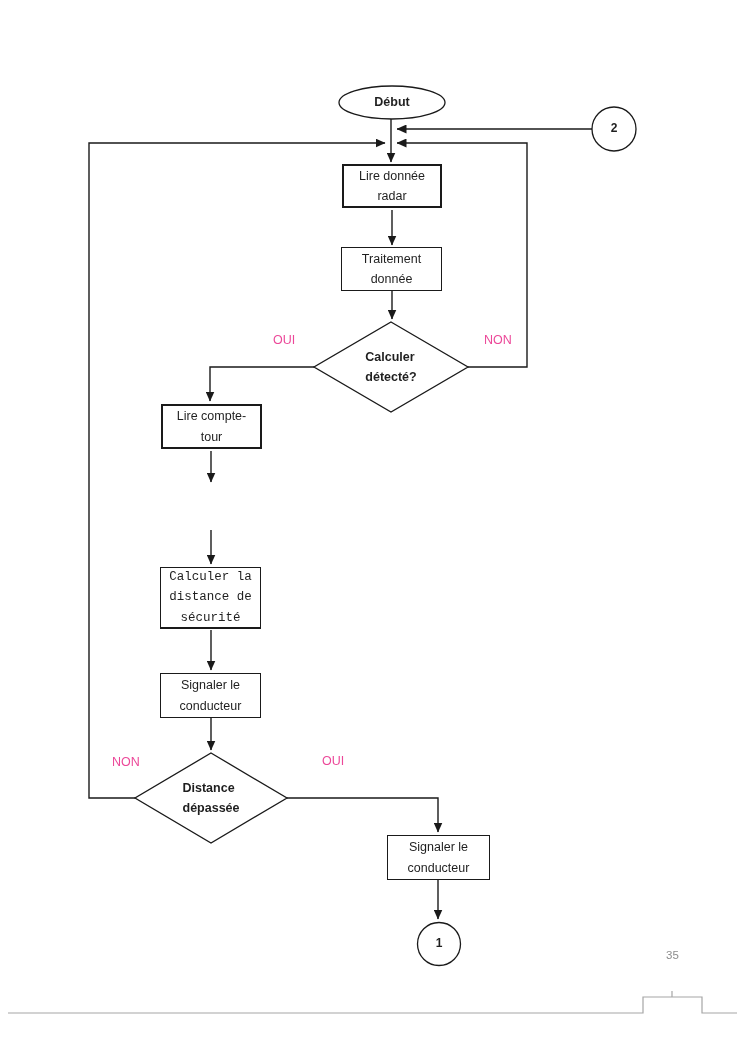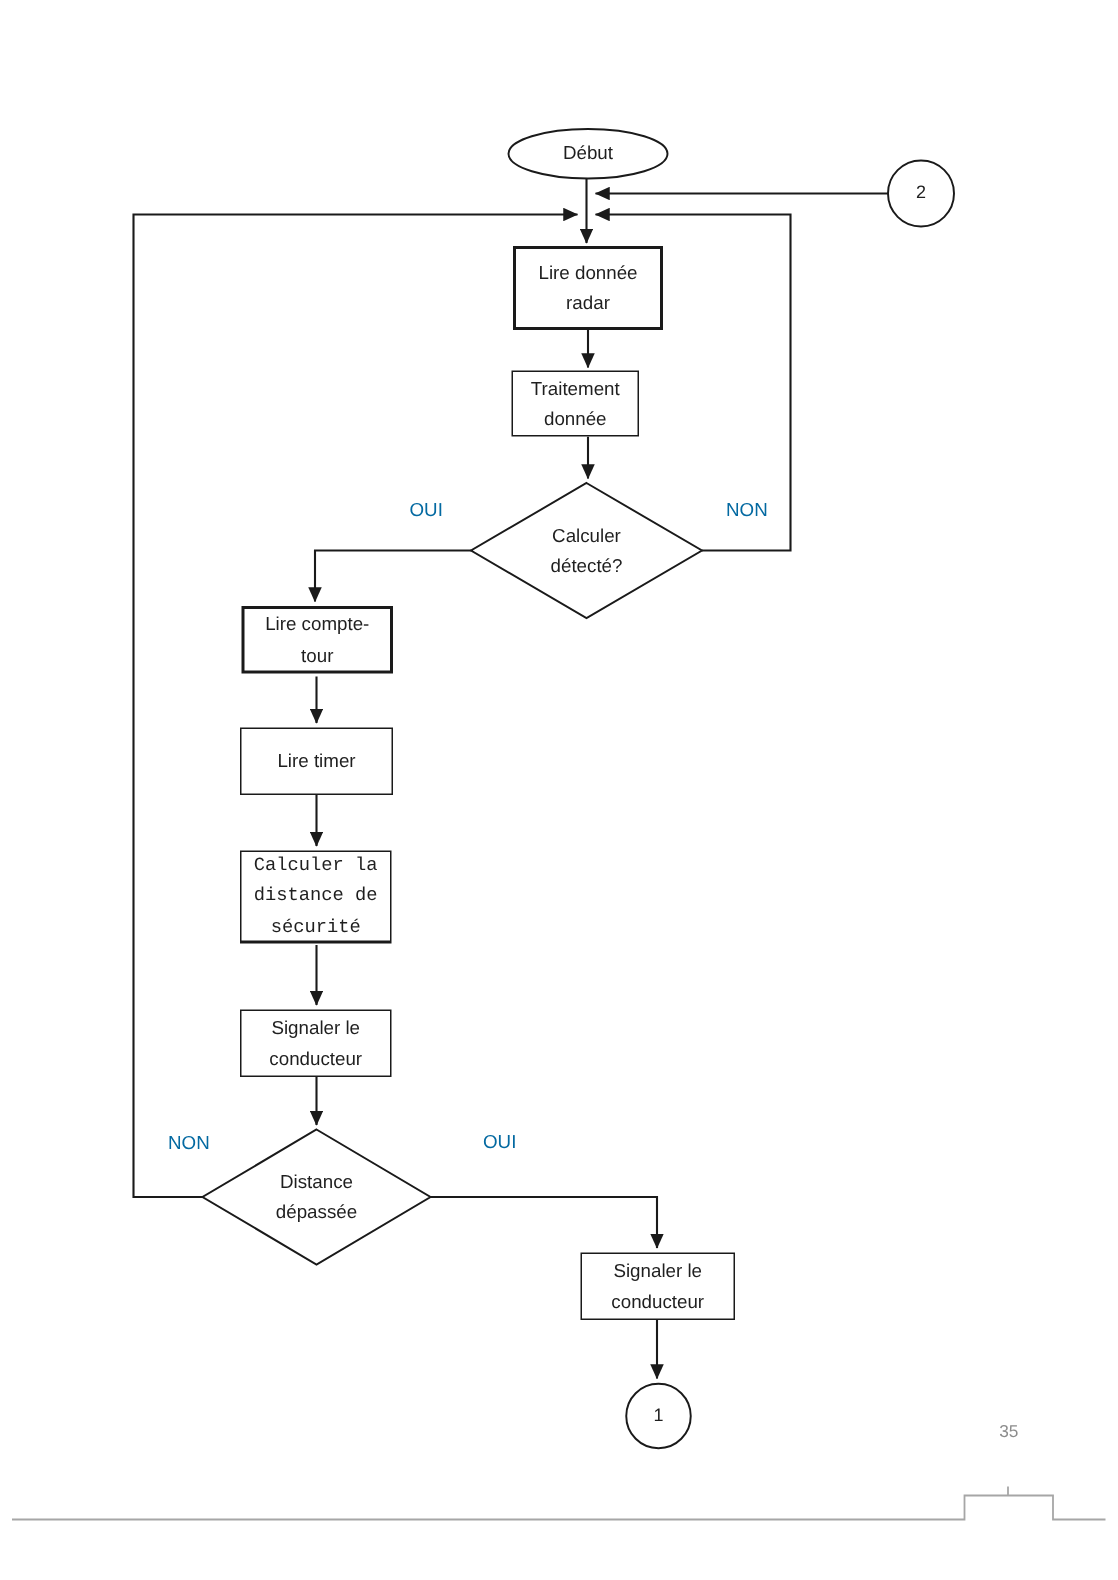--- a/index.html
+++ b/index.html
@@ -29,30 +29,30 @@
     line-height: 1.63;
     white-space: pre-line;
   }
   .node.bold-border { border-width: 2px; }
   .node.thick-bottom { border-bottom-width: 2px; font-family: Liberation Mono, monospace; }
   .shape-label {
     position: absolute;
     display: flex;
     align-items: center;
     justify-content: center;
-    text-align: center;
     color: #1f1f1f;
     font-size: 12.5px;
     line-height: 1.63;
     white-space: pre-line;
+    font-weight: bold;
   }
   .connector-label { font-size: 12px; }
   .branch-label {
     position: absolute;
-    color: #0369a1;
+    color: #ec4899;
     font-size: 12.5px;
     line-height: 1;
   }
   .page-number {
     position: absolute;
     left: 643px;
     top: 947px;
     width: 59px;
     height: 16px;
     display: flex;
@@ -95,27 +95,26 @@
     <polygon class="shape" points="211,753 287,798 211,843 135,798"></polygon>
 
     <path class="footer-path" d="M8,1013 L643,1013 L643,997 L702,997 L702,1013 L737,1013"></path>
     <path class="footer-path" d="M672,991 L672,997"></path>
   </svg>
 
   <div class="shape-label" style="left:339px; top:86px; width:106px; height:33px;">Début</div>
   <div class="shape-label connector-label" style="left:592px; top:107px; width:44px; height:44px;">2</div>
   <div class="shape-label connector-label" style="left:417px; top:922px; width:44px; height:44px;">1</div>
 
-  <div class="node bold-border" style="left:342px; top:164px; width:100px; height:56px;">Lire donnée
+  <div class="node bold-border" style="left:342px; top:164px; width:100px; height:44px;">Lire donnée
 radar</div>
-  <div class="node" style="left:341px; top:247px; width:85px; height:44px;">Traitement
+  <div class="node" style="left:341px; top:247px; width:101px; height:44px;">Traitement
 donnée</div>
   <div class="node bold-border" style="left:161px; top:404px; width:101px; height:45px;">Lire compte-
 tour</div>
-  <div class="node" style="left:160px; top:485px; width:102px; height:45px;">Lire timer</div>
   <div class="node thick-bottom" style="left:160px; top:567px; width:101px; height:62px;">Calculer la
 distance de
 sécurité</div>
   <div class="node" style="left:160px; top:673px; width:101px; height:45px;">Signaler le
 conducteur</div>
   <div class="node" style="left:387px; top:835px; width:103px; height:45px;">Signaler le
 conducteur</div>
 
   <div class="shape-label" style="left:314px; top:324px; width:154px; height:86px;">Calculer
 détecté?</div>

